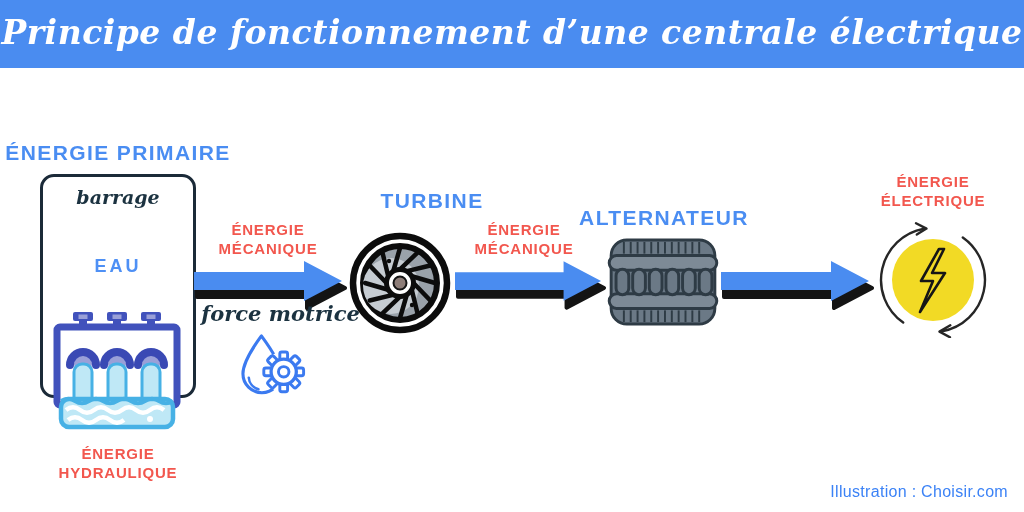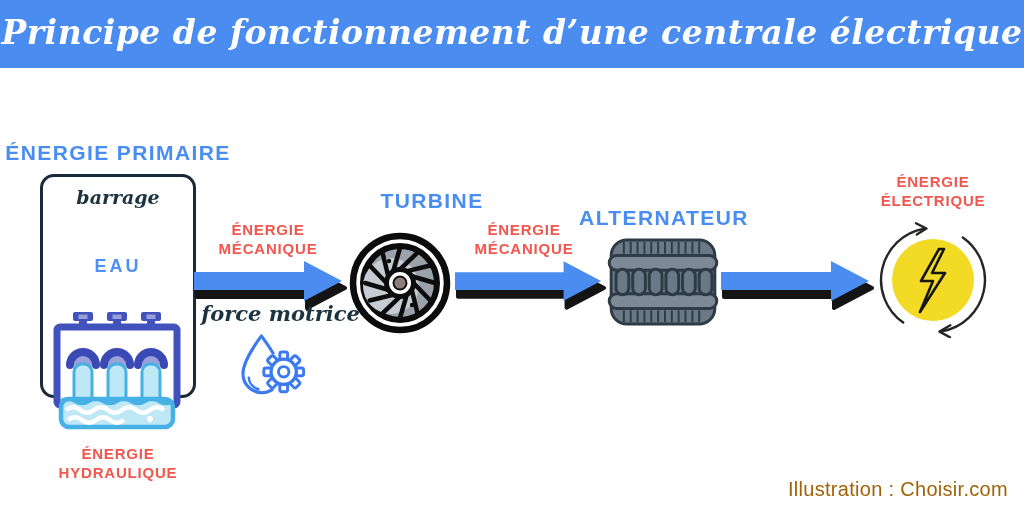--- a/index.html
+++ b/index.html
@@ -35,21 +35,21 @@
     font-weight:bold;font-size:18px;letter-spacing:3px;}
   .hydraulique{top:444px;left:118px;}
 
   .force-motrice{position:absolute;left:272px;top:301px;transform:translateX(-50%);
     font-size:21px;white-space:nowrap;padding-left:17px;}
 
   
   .abs{position:absolute;}
 
   
-  .credit{position:absolute;right:16px;bottom:11px;color:#a16207;font-size:20px;
+  .credit{position:absolute;right:16px;bottom:11px;color:#3b82f6;font-size:16px;
     letter-spacing:0.3px;}
 </style>
 </head>
 <body>
 
 <div class="canvas">
 
   <div class="banner">
     <div class="banner-title">Principe de fonctionnement d’une centrale électrique</div>
   </div>

